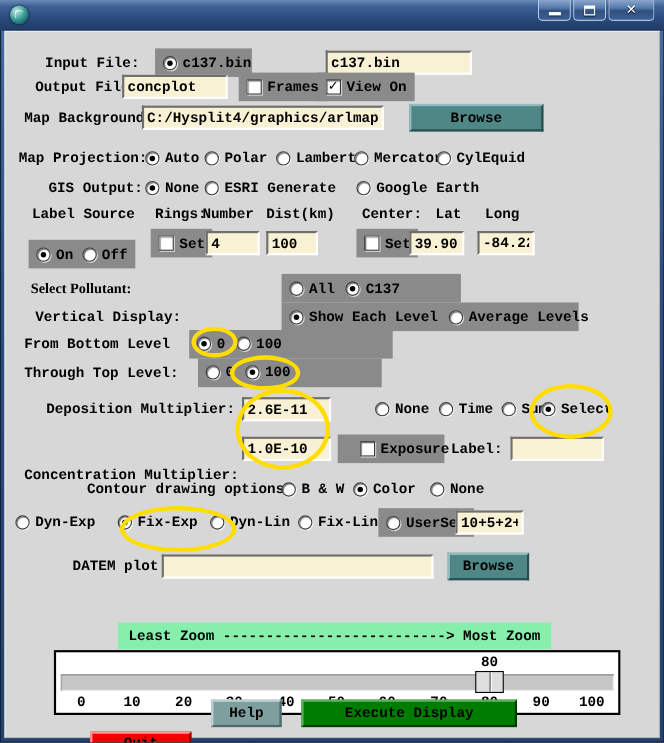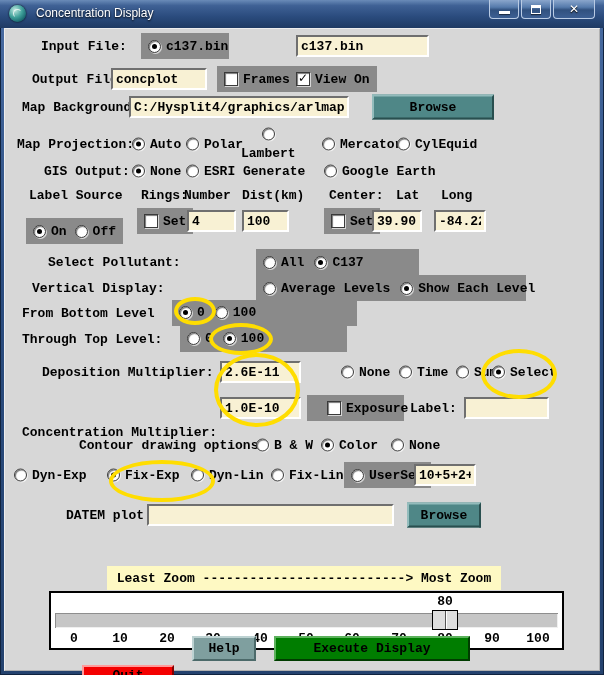--- a/index.html
+++ b/index.html
@@ -36,55 +36,54 @@
   .check{width:14px;height:14px;background:#fff;flex:none;position:relative;
     border:1px solid #3a3a3a;box-shadow:inset 1px 1px 1px #777,1px 1px 0 rgba(255,255,255,.65);
     display:flex;align-items:center;justify-content:center;}
   .check.checked::after{content:"\2713";color:#000;font:bold 12px "DejaVu Sans",sans-serif;margin-top:-2px;}
   .btn{position:absolute;display:flex;align-items:center;justify-content:center;
     font:bold 13px "Liberation Mono",monospace;color:#000;border:2px solid;cursor:default;}
   .btn.teal{background:#4f8787;border-color:#93bcbc #294f4f #294f4f #93bcbc;}
   .btn.help{background:#7f9f9f;border-color:#bdd2d2 #4c6a6a #4c6a6a #bdd2d2;}
   .btn.quit{background:#f40000;border-color:#ff9a9a #850000 #850000 #ff9a9a;}
   .btn.exec{background:#007d00;border-color:#5cb25c #003c00 #003c00 #5cb25c;}
-  .strip{position:absolute;left:103px;top:538px;width:394px;height:24px;background:#fef9c3;
+  .strip{position:absolute;left:103px;top:538px;width:394px;height:24px;background:#86efac;
     display:flex;align-items:center;justify-content:center;}
   .sliderbox{position:absolute;left:45px;top:563px;width:515px;height:59px;background:#fff;border:2px solid #000;}
   .trough{position:absolute;left:4px;right:4px;top:20px;height:15px;background:#c6c6c6;
     box-shadow:inset 1px 1px 0 #8e8e8e,inset -1px -1px 0 #efefef;}
   .handle{position:absolute;left:381px;top:17px;width:26px;height:20px;background:#dedede;border:1px solid #000;}
   .handle::before{content:"";position:absolute;left:12px;top:0;width:1px;height:100%;background:#555;box-shadow:1px 0 0 #fff;}
   .slider-val{position:absolute;top:1px;left:394px;transform:translateX(-50%);font:bold 13px "Liberation Mono",monospace;}
   .tick{position:absolute;top:38px;transform:translateX(-50%);font:bold 13px "Liberation Mono",monospace;}
   .ellipse{position:absolute;border:4px solid #ffdd00;border-radius:50%;pointer-events:none;z-index:6;}
 </style>
 </head>
 <body>
 
 <div class="window">
 
   <div class="titlebar">
     <span class="app-icon"></span>
-    <span class="title-text">Concentration Display</span>
     <span class="win-controls">
       <span class="win-btn min">
           <span class="glyph-min"></span>
         </span>
       <span class="win-btn max">
           <span class="glyph-max"></span>
         </span>
       <span class="win-btn close">
           <span class="glyph-close">✕</span>
         </span>
     </span>
   </div>
 
   <div class="client">
 
-    <div class="row" style="top:5px;height:26px;">
+    <div class="row" style="top:16px;height:26px;">
       <span class="lbl" style="left:37px;">Input File:</span>
       <span class="panel" style="left:137px;width:88px;">
         <span class="opt">
           <span class="radio on"></span>
           <span>c137.bin</span>
         </span>
       </span>
       <input class="entry" style="left: 292px; width: 133px;" value="c137.bin">
     </div>
 
@@ -108,21 +107,21 @@
     <div class="row" style="top:66px;height:26px;">
       <span class="lbl" style="left:18px;">Map Background:</span>
       <input class="entry" style="left: 125px; width: 220px;" value="C:/Hysplit4/graphics/arlmap">
       <span class="btn teal" style="left:368px;width:122px;height:25px;">Browse</span>
     </div>
 
     <div class="row" style="top:103px;height:26px;">
       <span class="lbl" style="left:13px;">Map Projection:</span>
       <span class="opt" style="left:128px;"><span class="radio on"></span><span>Auto</span></span>
       <span class="opt" style="left:182px;"><span class="radio"></span><span>Polar</span></span>
-      <span class="opt" style="left:237px;flex-direction:column;"><span class="radio"></span><span>Lambert</span></span>
+      <span class="opt" style="left:247px;"><span class="radio"></span><span>Lambert</span></span>
       <span class="opt" style="left:318px;"><span class="radio"></span><span>Mercator</span></span>
       <span class="opt" style="left:393px;"><span class="radio"></span><span>CylEquid</span></span>
     </div>
 
     <div class="row" style="top:130px;height:26px;">
       <span class="lbl" style="left:40px;">GIS Output:</span>
       <span class="opt" style="left:128px;"><span class="radio on"></span><span>None</span></span>
       <span class="opt" style="left:182px;"><span class="radio"></span><span>ESRI Generate</span></span>
       <span class="opt" style="left:320px;"><span class="radio"></span><span>Google Earth</span></span>
     </div>
@@ -148,32 +147,32 @@
       <input class="entry" style="left: 183px; width: 49px;" value="4">
       <input class="entry" style="left: 238px; width: 47px;" value="100">
       <span class="panel" style="left:320px;">
         <span class="opt"><span class="check"></span><span>Set</span></span>
       </span>
       <input class="entry" style="left: 368px; width: 50px;" value="39.90">
       <input class="entry" style="left: 430px; width: 52px;" value="-84.22">
     </div>
 
     <div class="row" style="top:221px;height:26px;">
-      <span class="lbl" style="left:44px;">Select Pollutant:</span>
+      <span class="lbl" style="left:24px;font-family:Liberation Serif, serif;">Select Pollutant:</span>
       <span class="panel" style="left:252px;width:163px;gap:10px;">
         <span class="opt"><span class="radio"></span><span>All</span></span>
         <span class="opt"><span class="radio on"></span><span>C137</span></span>
       </span>
     </div>
 
     <div class="row" style="top:247px;height:26px;">
       <span class="lbl" style="left:28px;">Vertical Display:</span>
       <span class="panel" style="left:252px;width:270px;gap:10px;">
+        <span class="opt"><span class="radio on"></span><span>Show Each Level</span></span>
         <span class="opt"><span class="radio"></span><span>Average Levels</span></span>
-        <span class="opt"><span class="radio on"></span><span>Show Each Level</span></span>
       </span>
     </div>
 
     <div class="row" style="top:272px;height:25px;">
       <span class="lbl" style="left:18px;">From Bottom Level</span>
       <span class="panel" style="left:168px;width:185px;gap:10px;justify-content:flex-start;">
         <span class="opt"><span class="radio on"></span><span>0</span></span>
         <span class="opt"><span class="radio"></span><span>100</span></span>
       </span>
     </div>

